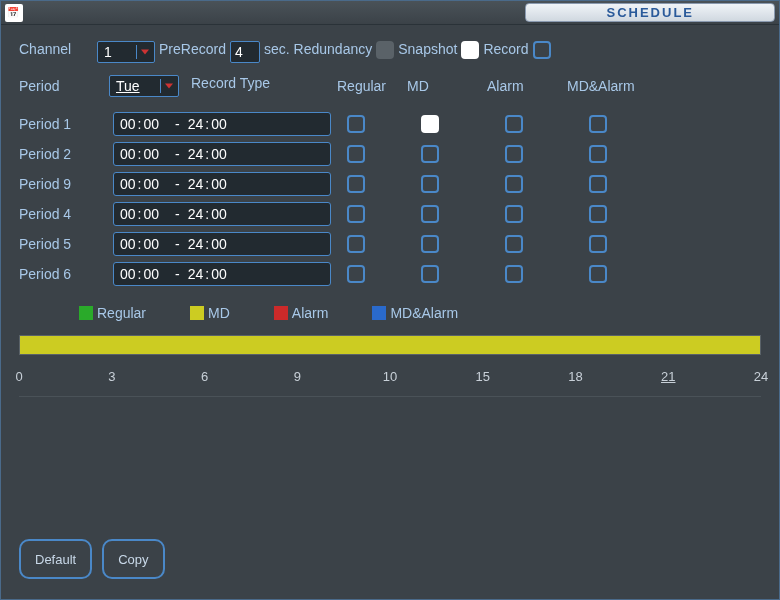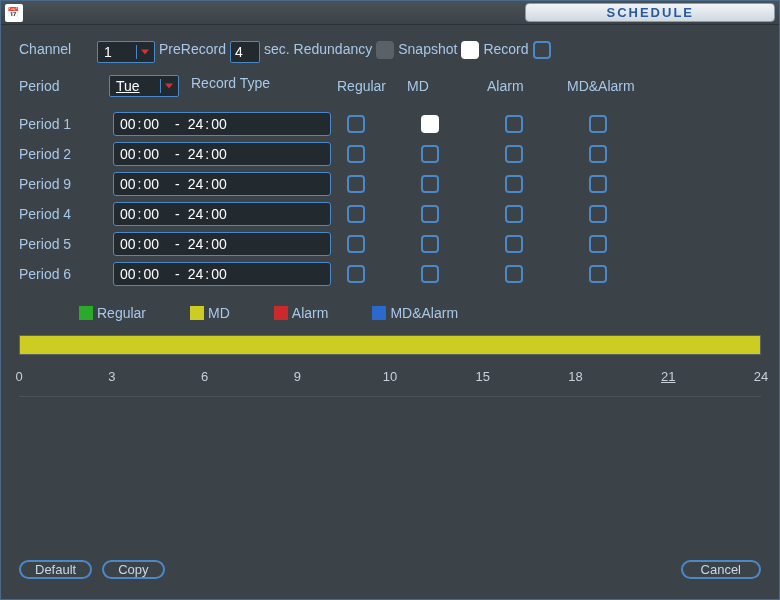--- a/index.html
+++ b/index.html
@@ -171,21 +171,21 @@
       display: flex;
       align-items: center;
       gap: 10px;
       padding-bottom: 4px;
     }
     .btn {
       background: #3b4248;
       border: 2px solid #4a88c8;
       border-radius: 10px;
       color: #c8d8e8;
-      height: 19px;
+      height: 40px;
       padding: 0 18px;
       display: flex;
       align-items: center;
       justify-content: center;
       cursor: pointer;
       font-size: 13px;
     }
     .btn.small { padding: 0 14px; }
     .footer .right { margin-left: auto; display: flex; gap: 10px; }
     .row1 .label.ch { width: 74px; }
@@ -414,18 +414,17 @@
         <div class="tick" style="left: 62.5%;">15</div>
         <div class="tick" style="left: 75%;">18</div>
         <div class="tick" style="left: 87.5%; text-decoration: underline;">21</div>
         <div class="tick" style="left: 100%;">24</div>
       </div>
 
     <div class="footer">
       <div class="btn small">Default</div>
       <div class="btn small">Copy</div>
       <div class="right">
-        <div class="btn">Cancel</div>
       </div>
     </div>
 
   </div>
 </div>
 
 </body></html>

